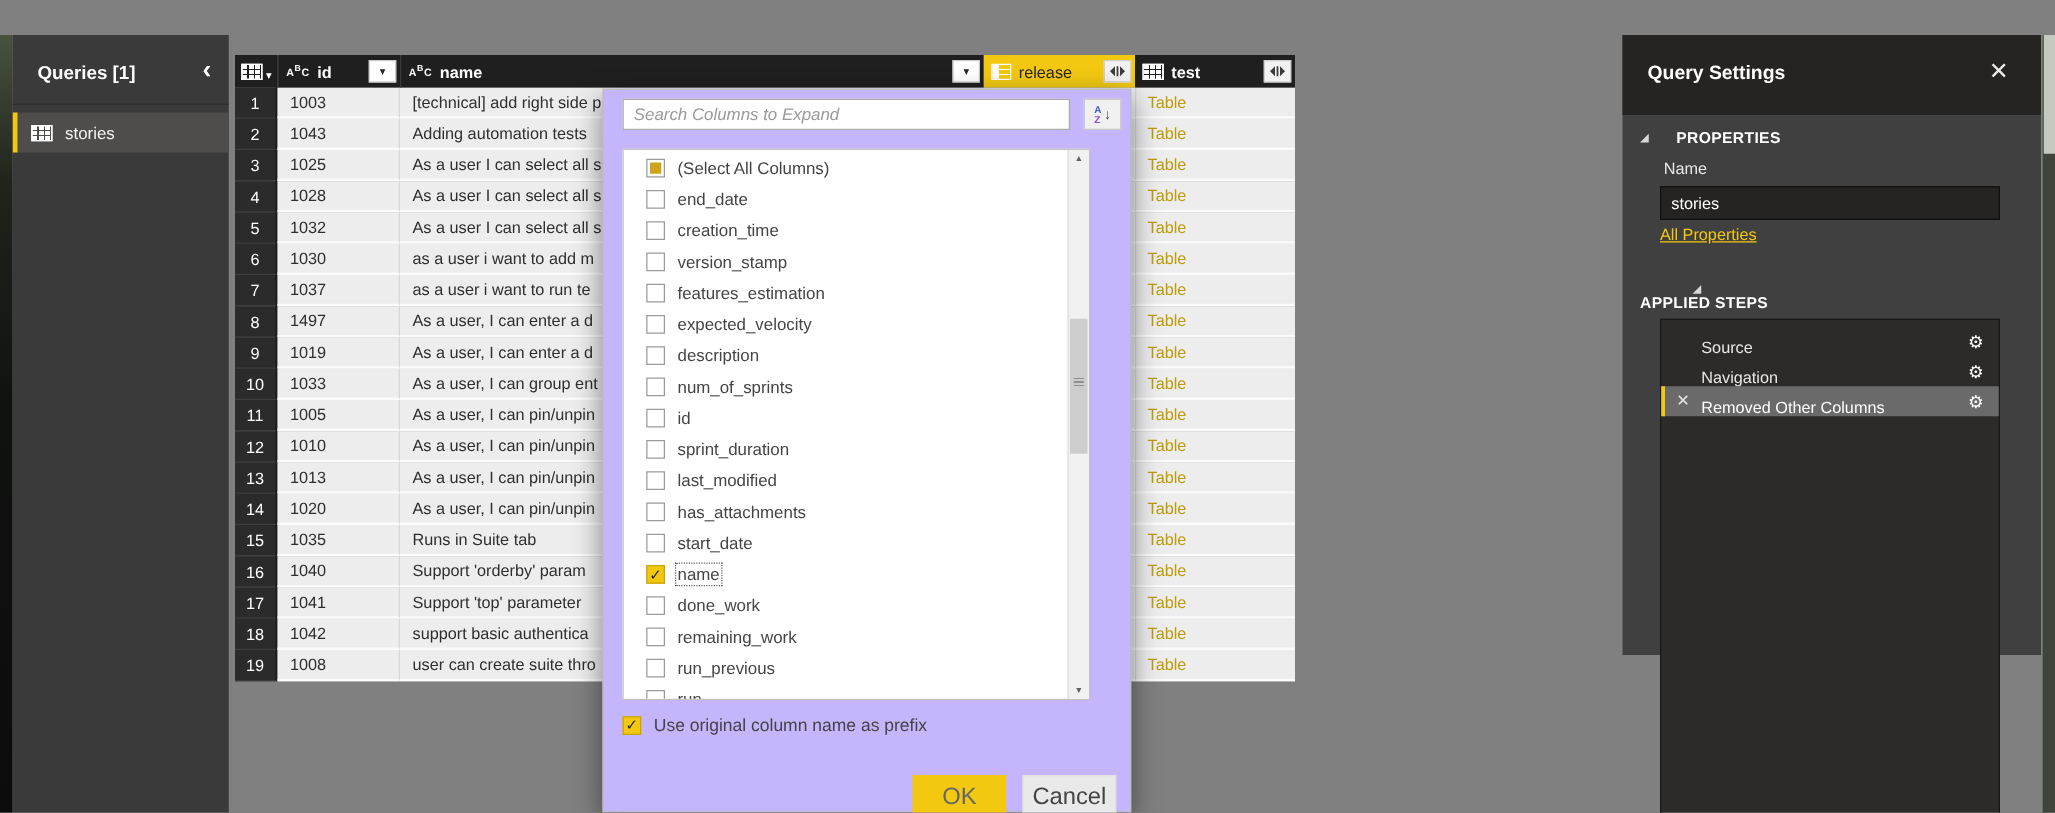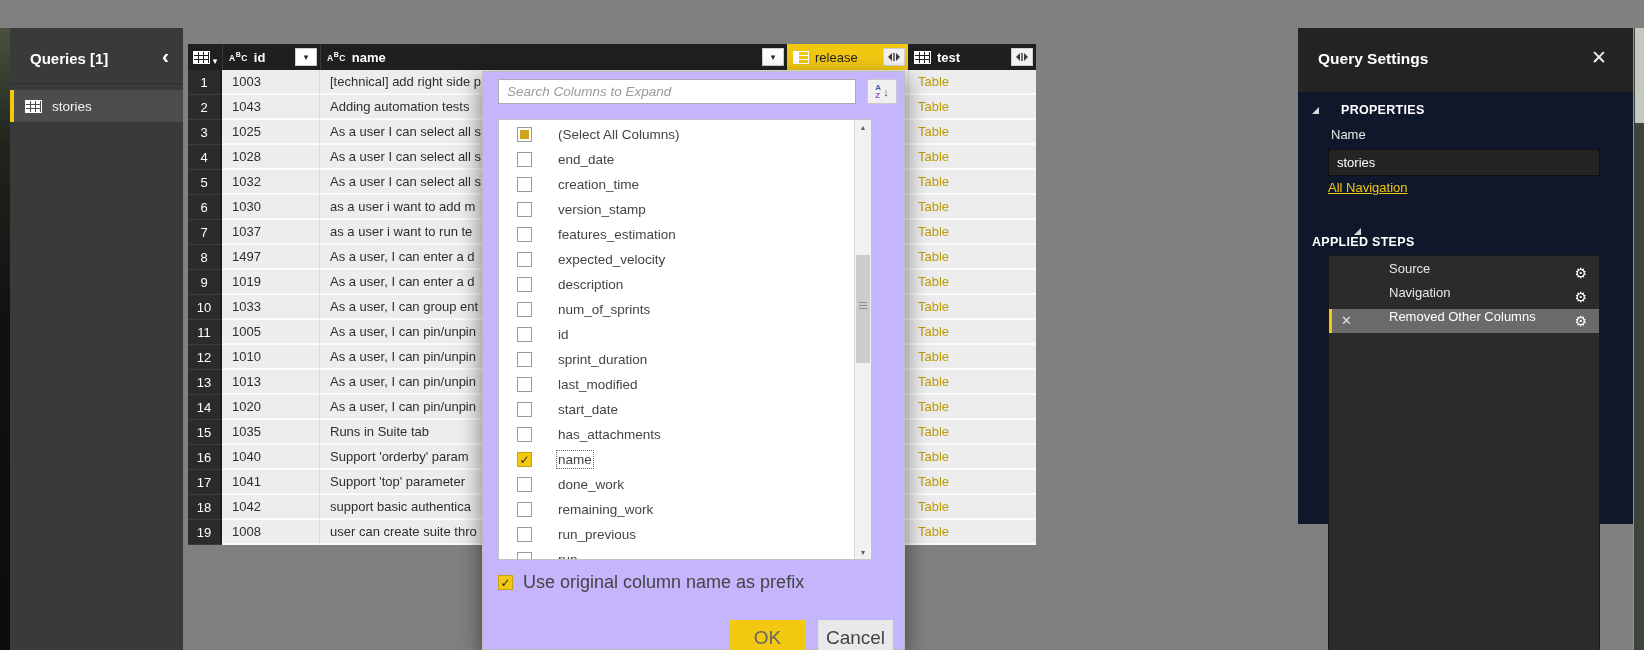--- a/index.html
+++ b/index.html
@@ -66,57 +66,57 @@
     font-style:italic; font-size:13.5px; color:#555; padding:0 8px; font-family:"Liberation Sans","DejaVu Sans",sans-serif; }
   .search-box::placeholder { color:#9a9a9a; font-style:italic; }
   .az-btn { position:absolute; left:384px; top:7px; width:30px; height:25px; background:#f0f0f0; border:1px solid #c9c9c9;
     display:flex; align-items:center; justify-content:center; cursor:pointer; }
   .az-btn .az-letters { display:flex; flex-direction:column; font-size:8px; font-weight:700; line-height:8px; }
   .az-a { color:#3f5bc0; } .az-z { color:#8a4fc0; }
   .az-arrow { font-size:11px; color:#444; margin-left:2px; }
 
   .col-list { position:absolute; left:15px; top:47px; width:374px; height:441px; border:1px solid #c3c3c3; background:#fff; overflow:hidden; }
   .col-list-inner { position:absolute; left:0; top:2px; right:17px; }
-  .chk-row { height:25px; display:flex; align-items:center; padding-left:18px;gap:16px; }
+  .chk-row { height:25px; display:flex; align-items:center; padding-left:18px; }
   .cb { width:15px; height:15px; border:1px solid #9b9b9b; background:#fff; margin-right:10px; flex:0 0 auto;
     display:flex; align-items:center; justify-content:center; font-size:12px; color:#252423; position:relative; cursor:pointer; }
   .cb.checked { background:#F2C811; border-color:#c7a50e; }
   .cb.ind::after { content:""; position:absolute; left:2px; top:2px; right:2px; bottom:2px; background:#cda41c; }
   .chk-label { font-size:13.5px; color:#444; white-space:nowrap; }
   .chk-label.focused { outline:1px dotted #666; outline-offset:1px; }
 
   .vscroll { position:absolute; right:0; top:0; width:17px; height:100%; background:#f1f1f1; border-left:1px solid #dcdcdc; }
   .vscroll .arr { position:absolute; left:0; width:16px; height:14px; display:flex; align-items:center; justify-content:center;
     font-size:7px; color:#606060; cursor:pointer; }
   .vscroll .arr-up { top:0; } .vscroll .arr-down { bottom:0; }
   .vscroll .thumb { position:absolute; left:1px; width:14px; top:135px; height:108px; background:#cdcdcd; cursor:grab; }
   .vscroll .thumb::after { content:""; position:absolute; left:3px; right:3px; top:46px;
     height:8px; background:repeating-linear-gradient(0deg,#8f8f8f 0 1px,transparent 1px 3px); }
 
   .prefix-row { position:absolute; left:15px; top:500px; display:flex; align-items:center; }
-  .prefix-label { font-size:18px; color:#444; margin-left:0; }
+  .prefix-label { font-size:14px; color:#444; margin-left:0; }
 
   .btn { position:absolute; top:548px; width:75px; height:36px; font-size:19px; display:flex; align-items:center; justify-content:center; cursor:pointer; }
   .btn-ok { left:247px; background:#F2C811; color:#666; }
   .btn-cancel { left:335px; background:#e9e9e9; color:#444; border:1px solid #e0e0e0; }
 
   
-  .settings-pane { position:absolute; left:1298px; top:0; width:335px; height:496px; background:#0f172a; z-index:20; }
+  .settings-pane { position:absolute; left:1298px; top:0; width:335px; height:496px; background:#404040; z-index:20; }
   .settings-titlebar { position:absolute; left:0; top:0; width:100%; height:64px; background:#252423; }
   .settings-title { position:absolute; left:20px; top:22px; color:#fff; font-size:15.5px; font-weight:700; }
   .settings-close { position:absolute; right:26px; top:20px; color:#ececec; font-size:19px; font-weight:400; cursor:pointer; line-height:20px; }
   .section-hdr { position:absolute; left:14px; display:flex; align-items:center; cursor:pointer; }
   .tri { width:0; height:0; border-bottom:7px solid #d8d8d8; border-left:7px solid transparent; margin-right:12px; }
   .section-hdr-label { color:#fff; font-size:12.5px; font-weight:700; letter-spacing:.3px; }
   .name-label { position:absolute; left:33px; top:99px; color:#e8e8e8; font-size:13px; }
   .name-input { position:absolute; left:30px; top:121px; width:272px; height:27px; background:#252423; border:1px solid #0f0f0f;
     color:#fff; font-size:13px; padding:0 8px; font-family:"Liberation Sans","DejaVu Sans",sans-serif; }
   .all-props { position:absolute; left:30px; top:152px; color:#F2C811; font-size:13px; text-decoration:underline; cursor:pointer; }
   .steps-box { position:absolute; left:30px; top:227px; width:272px; height:419px; background:#2c2b2a; border:1px solid #191919; padding-top:5px; }
-  .step-row { position:relative; height:24px; display:flex; align-items:flex-start;padding-left:28px; }
+  .step-row { position:relative; height:24px; display:flex; align-items:flex-end; }
   .step-label { margin-left:32px; color:#e8e8e8; font-size:13px; white-space:nowrap; }
   .step-gear { position:absolute; right:12px; top:3px; color:#fff; font-size:14px; line-height:18px; cursor:pointer; }
   .step-row.selected { background:#6a6a6a; }
   .step-row.selected::before { content:""; position:absolute; left:0; top:0; width:3px; height:100%; background:#F2C811; }
   .step-del { position:absolute; left:12px; top:4px; color:#e2e2e2; font-size:13px; cursor:pointer; }
   .step-row.selected .step-label { color:#fff; }
 
   .expand-svg { display:block; }
 </style>
 </head>
@@ -402,25 +402,25 @@
           <div class="chk-row">
             <span class="cb"></span>
             <span class="chk-label">sprint_duration</span>
           </div>
           <div class="chk-row">
             <span class="cb"></span>
             <span class="chk-label">last_modified</span>
           </div>
           <div class="chk-row">
             <span class="cb"></span>
+            <span class="chk-label">has_attachments</span>
+          </div>
+          <div class="chk-row">
+            <span class="cb"></span>
             <span class="chk-label">start_date</span>
-          </div>
-          <div class="chk-row">
-            <span class="cb"></span>
-            <span class="chk-label">has_attachments</span>
           </div>
           <div class="chk-row">
             <span class="cb checked">✓</span>
             <span class="chk-label focused">name</span>
           </div>
           <div class="chk-row">
             <span class="cb"></span>
             <span class="chk-label">done_work</span>
           </div>
           <div class="chk-row">
@@ -454,21 +454,21 @@
     <div class="settings-titlebar">
       <span class="settings-title">Query Settings</span>
       <span class="settings-close">✕</span>
     </div>
     <div class="section-hdr" style="top:75px;gap:10px;">
       <span class="tri"></span>
       <span class="section-hdr-label">PROPERTIES</span>
     </div>
     <span class="name-label">Name</span>
     <input class="name-input" type="text" value="stories" style="">
-    <span class="all-props">All Navigation</span>
+    <span class="all-props">All Properties</span>
     <div class="section-hdr" style="top:200px;flex-direction:column;">
       <span class="tri"></span>
       <span class="section-hdr-label">APPLIED STEPS</span>
     </div>
     <div class="steps-box" id="steps">
         <div class="step-row">
           <span class="step-label">Source</span>
           <span class="step-gear">⚙</span>
         </div>
         <div class="step-row">

